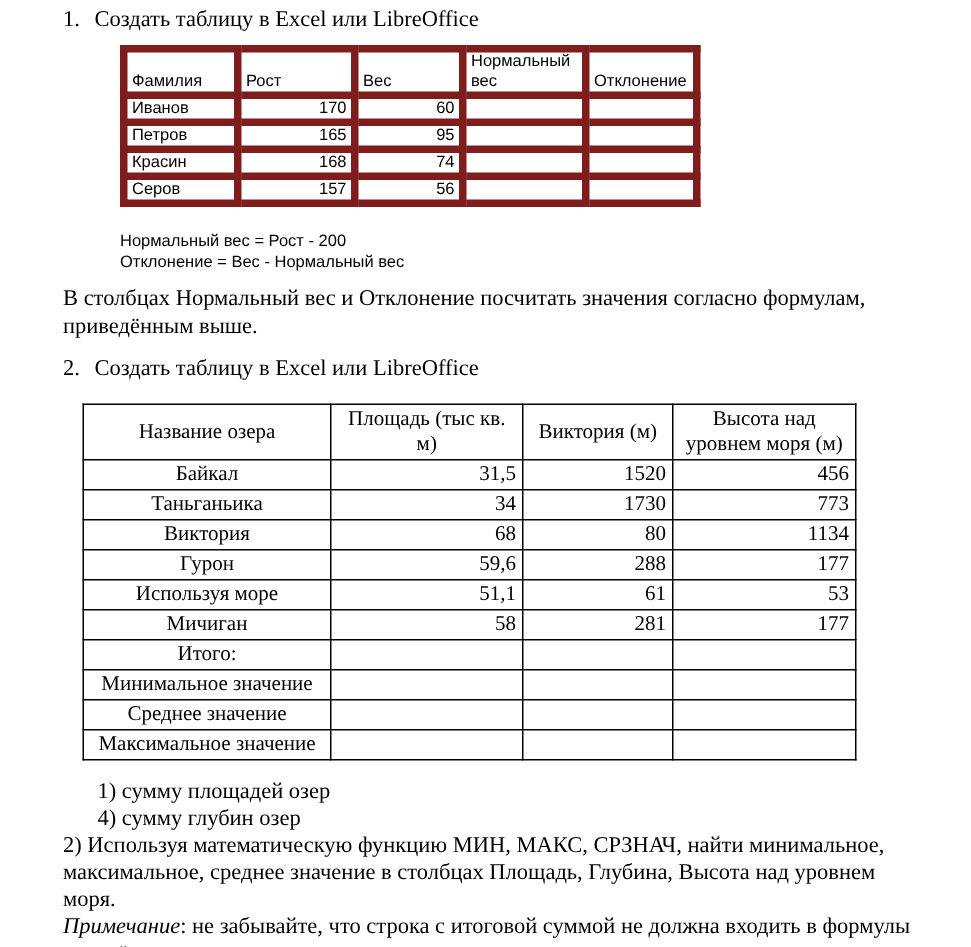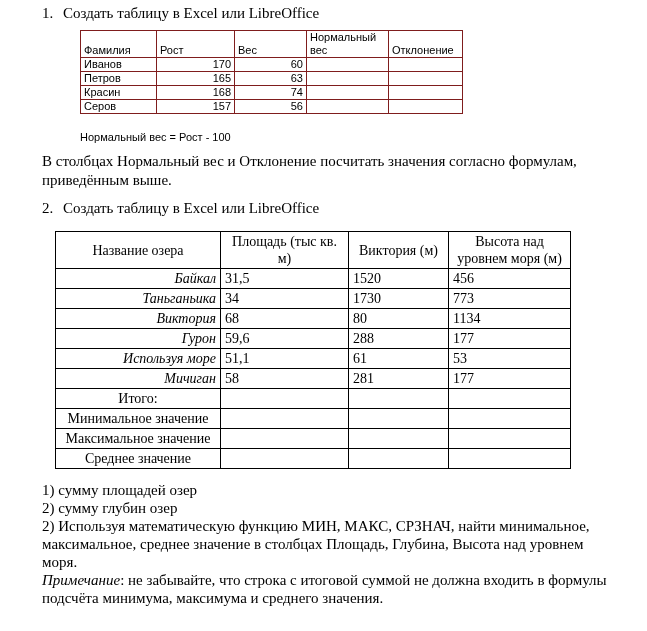--- a/index.html
+++ b/index.html
@@ -21,21 +21,21 @@
   
   table.t1 {
     border-collapse: collapse;
     table-layout: fixed;
     margin: 7px 0 0 38px;
     font-family: "Liberation Sans", sans-serif;
     font-size: 11px;
     line-height: 13px;
   }
   table.t1 th, table.t1 td {
-    border: 1px solid #7f1d1d;
+    border: 5px solid #7f1d1d;
     padding: 0 3px;
     height: 14px;
     font-weight: normal;
     text-align: left;
     vertical-align: bottom;
     overflow: hidden;
   }
   table.t1 td.num { text-align: right; }
 
   
@@ -59,27 +59,27 @@
   }
   table.t2 th, table.t2 td {
     border: 1px solid #000000;
     padding: 1px 4px;
     height: 19px;
     font-weight: normal;
     vertical-align: middle;
     overflow: hidden;
   }
   table.t2 th { text-align: center; }
-  table.t2 td.name { text-align: right; font-style: italic; }
-  table.t2 td.num { text-align: left; }
+  table.t2 td.name { text-align: center; }
+  table.t2 td.num { text-align: right; }
   table.t2 td.sumlabel { text-align: center; }
 
   .instructions { margin-top: 12px; }
   .instructions .line { line-height: 18px; }
-  .instructions .subline { line-height: 18px; }
+  .instructions .subline { line-height: 18px; margin-left: 23px; }
   .italic { font-style: italic; }
 </style>
 </head>
 <body>
 
 <div class="page">
 
   <div class="task-line">
     <span class="task-num">1.</span><span>Создать таблицу в Excel или LibreOffice</span>
   </div>
@@ -103,21 +103,21 @@
     <tr>
       <td>Иванов</td>
       <td class="num">170</td>
       <td class="num">60</td>
       <td></td>
       <td></td>
     </tr>
     <tr>
       <td>Петров</td>
       <td class="num">165</td>
-      <td class="num">63</td>
+      <td class="num">95</td>
       <td></td>
       <td></td>
     </tr>
     <tr>
       <td>Красин</td>
       <td class="num">168</td>
       <td class="num">74</td>
       <td></td>
       <td></td>
     </tr>
@@ -125,21 +125,22 @@
       <td>Серов</td>
       <td class="num">157</td>
       <td class="num">56</td>
       <td></td>
       <td></td>
     </tr>
   </tbody>
     </table>
 
   <div class="formulas">
-    <div>Нормальный вес = Рост - 100</div>
+    <div>Нормальный вес = Рост - 200</div>
+    <div>Отклонение = Вес - Нормальный вес</div>
   </div>
 
   <div class="para">В столбцах Нормальный вес и Отклонение посчитать значения согласно формулам, приведённым выше.</div>
 
   <div class="task-line task2">
     <span class="task-num">2.</span><span>Создать таблицу в Excel или LibreOffice</span>
   </div>
 
   <table class="t2">
     <colgroup>
@@ -197,36 +198,36 @@
       <td></td>
       <td></td>
     </tr>
     <tr>
       <td class="sumlabel">Минимальное значение</td>
       <td></td>
       <td></td>
       <td></td>
     </tr>
     <tr>
+      <td class="sumlabel">Среднее значение</td>
+      <td></td>
+      <td></td>
+      <td></td>
+    </tr>
+    <tr>
       <td class="sumlabel">Максимальное значение</td>
-      <td></td>
-      <td></td>
-      <td></td>
-    </tr>
-    <tr>
-      <td class="sumlabel">Среднее значение</td>
       <td></td>
       <td></td>
       <td></td>
     </tr>
   </tbody>
     </table>
 
   <div class="instructions">
     <div class="subline">1) сумму площадей озер</div>
-    <div class="subline">2) сумму глубин озер</div>
+    <div class="subline">4) сумму глубин озер</div>
     <div class="line">2) Используя математическую функцию МИН, МАКС, СРЗНАЧ, найти минимальное, максимальное, среднее значение в столбцах Площадь, Глубина, Высота над уровнем моря.</div>
     <div class="line">
       <span class="italic">Примечание</span><span>: не забывайте, что строка с итоговой суммой не должна входить в формулы подсчёта минимума, максимума и среднего значения.</span>
     </div>
   </div>
 
 </div>
 
 </body></html>

